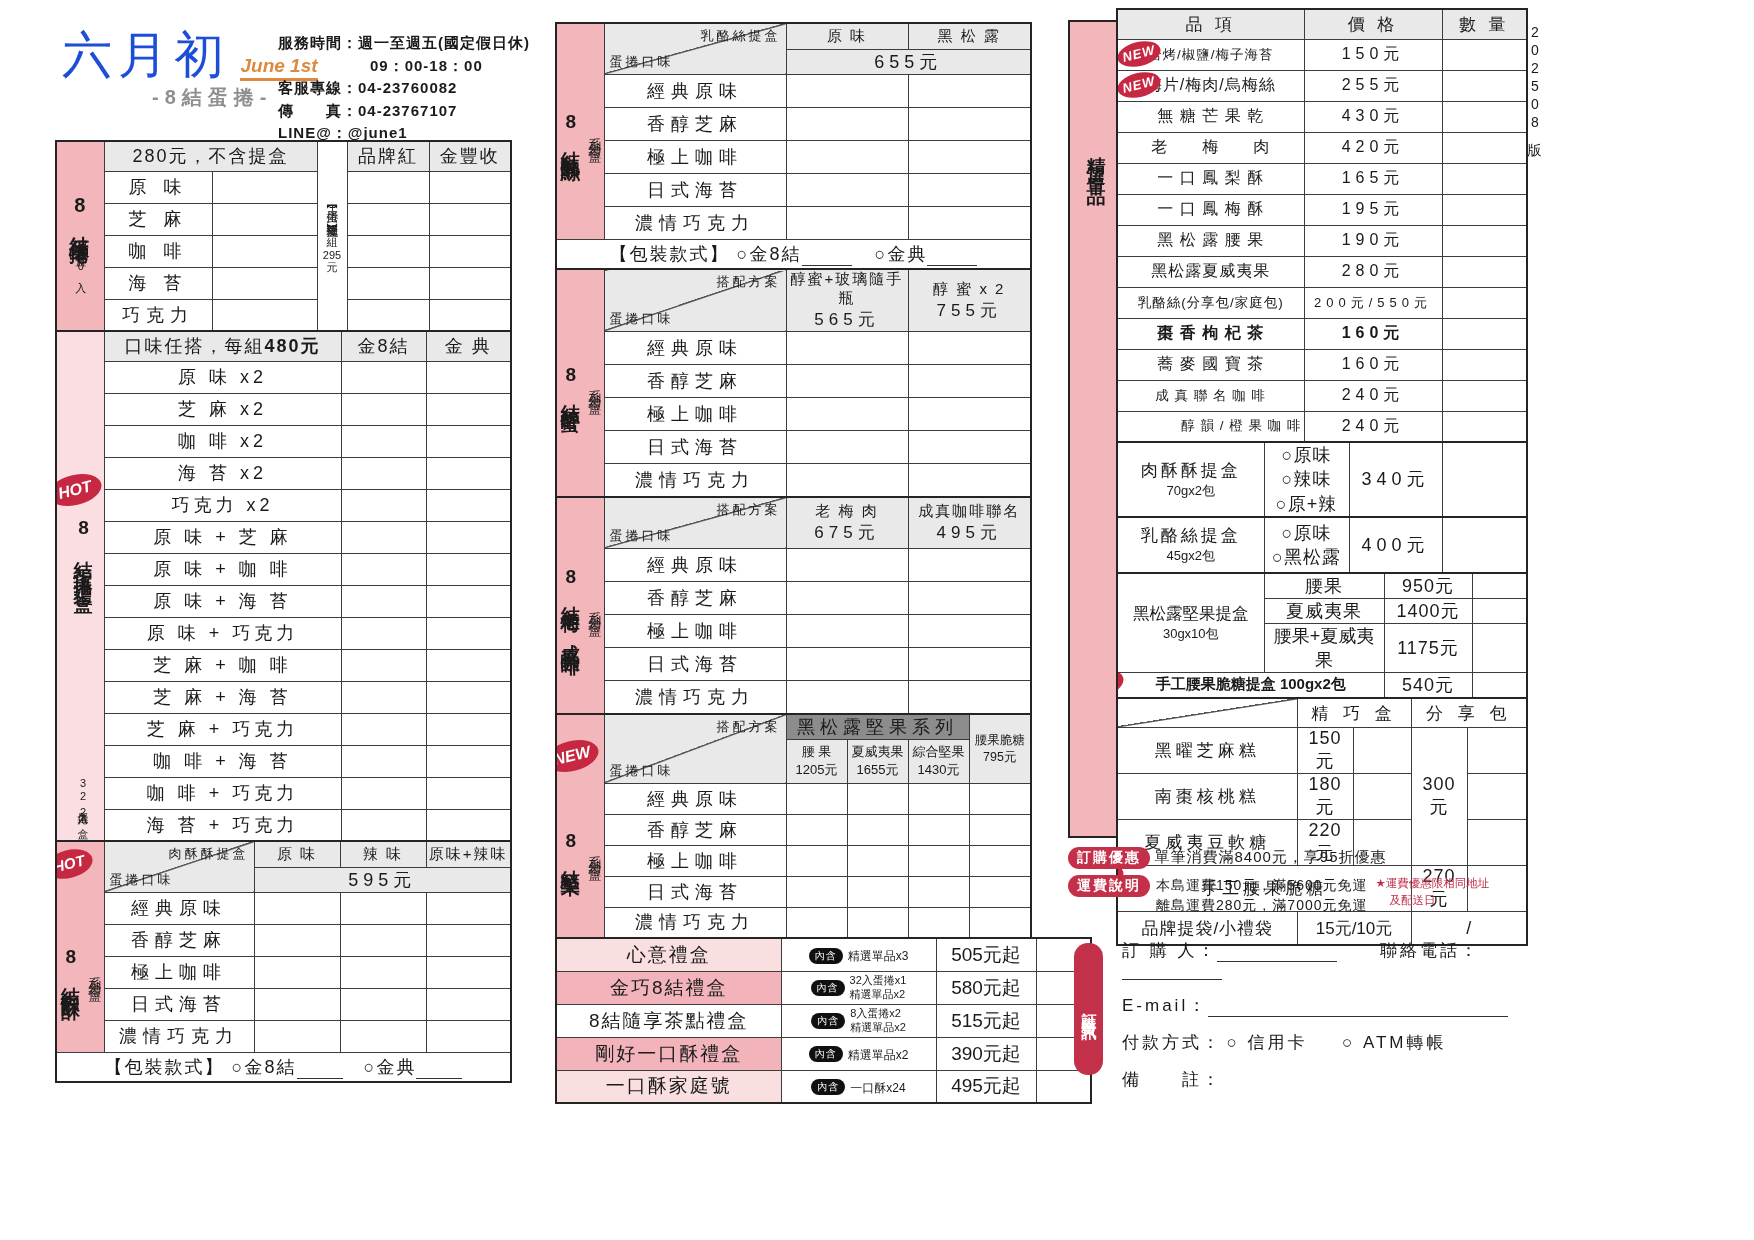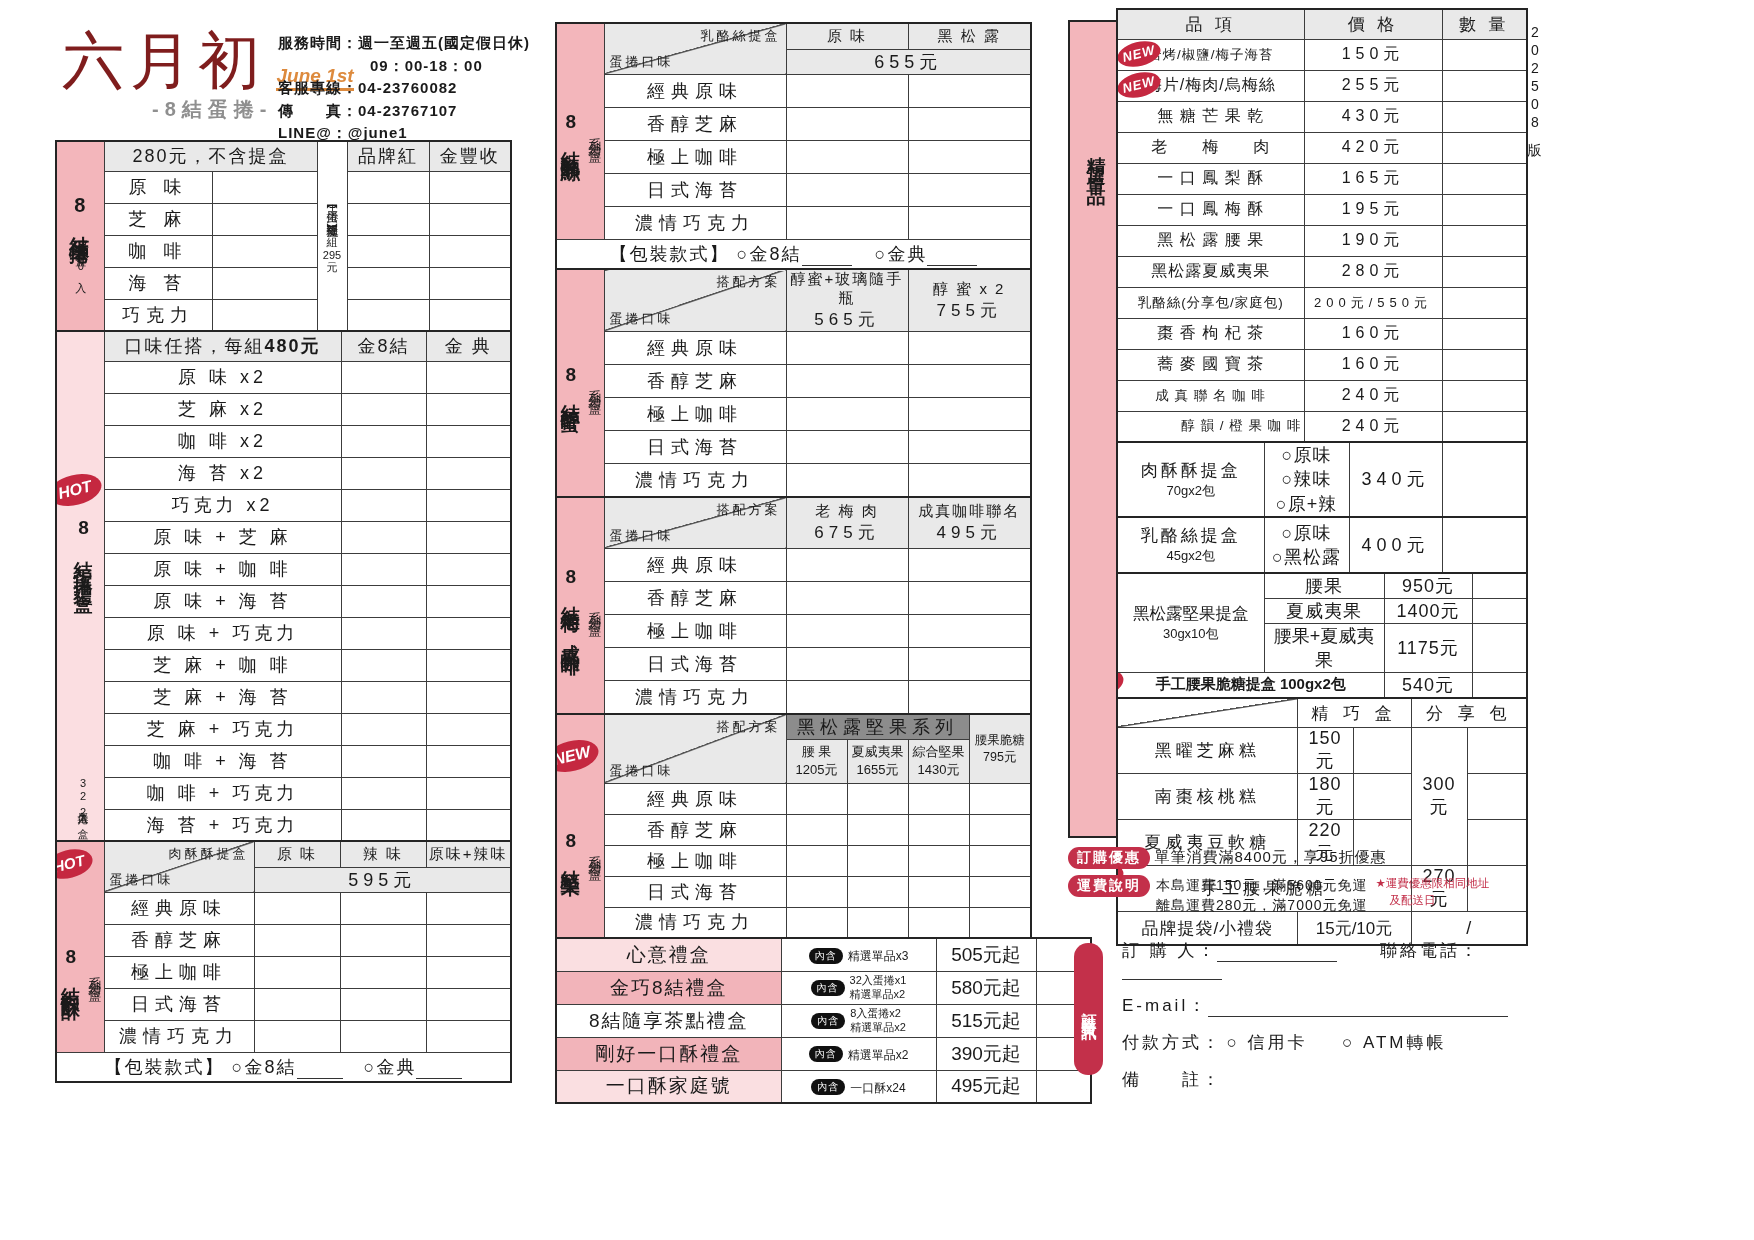--- a/index.html
+++ b/index.html
@@ -35,21 +35,21 @@
         font-weight:bold;padding:2px 9px;letter-spacing:2px;}
   .uline{display:inline-block;border-bottom:1px solid #333;height:15px;vertical-align:bottom;}
   .price-sp{letter-spacing:5px;font-size:17px;}
   .qsplit{display:flex;width:100%;height:100%;}
   .qsplit i{flex:1;border-left:1px solid #3c3c3c;}
   .qsplit i:first-child{border-left:none;}
   .opts{font-size:12.5px;text-align:left;line-height:1.35;padding-left:6px;letter-spacing:1px;}
   .small14{font-size:14px;letter-spacing:1px;}
   .small13{font-size:13px;letter-spacing:0;}
   .packrow{font-size:16px;letter-spacing:2px;background:#fff;}
-  .logo-main{color:#7f1d1d;font-size:62px;letter-spacing:6px;font-weight:400;line-height:1;}
+  .logo-main{color:#1d4ed8;font-size:50px;letter-spacing:6px;font-weight:400;line-height:1;}
   .logo-en{color:#dd8a3d;font-weight:bold;font-style:italic;font-size:19px;border-bottom:3px solid #dd8a3d;padding-bottom:2px;}
   .logo-tag{color:#8f8f8f;font-size:20px;letter-spacing:6px;font-weight:bold;}
   .contact{font-size:15px;font-weight:bold;line-height:1.5;letter-spacing:1px;}
   .redtext{color:#c3304a;}
   .ordlab{font-size:17px;letter-spacing:3px;}
   .vpill{position:absolute;background:#c3304a;color:#fff;border-radius:14px;
          writing-mode:vertical-rl;text-orientation:upright;text-align:center;
          font-size:15px;font-weight:bold;letter-spacing:4px;padding:10px 5px;}
 </style>
 </head>
@@ -667,21 +667,21 @@
     <td style="position:relative;font-size:13.5px;letter-spacing:1px;">
       乳酪絲(分享包/家庭包)</td>
     <td class="price-sp" style="font-size:13px;">200元/550元</td>
     <td class="qty" style="padding:0;">
               <div class="qsplit">
                 <i></i>
                 <i></i>
               </div>
             </td>
           </tr>
-          <tr style="height:31px;">
+          <tr style="height:31px;font-weight:bold;">
     <td style="position:relative;font-size:16px;letter-spacing:1px;">
       棗 香 枸 杞 茶</td>
     <td class="price-sp" style="font-size:16px;">160元</td>
     <td class="qty" style="padding:0;"></td>
           </tr>
           <tr style="height:31px;">
     <td style="position:relative;font-size:16px;letter-spacing:1px;">
       蕎 麥 國 寶 茶</td>
     <td class="price-sp" style="font-size:16px;">160元</td>
     <td class="qty" style="padding:0;"></td>

